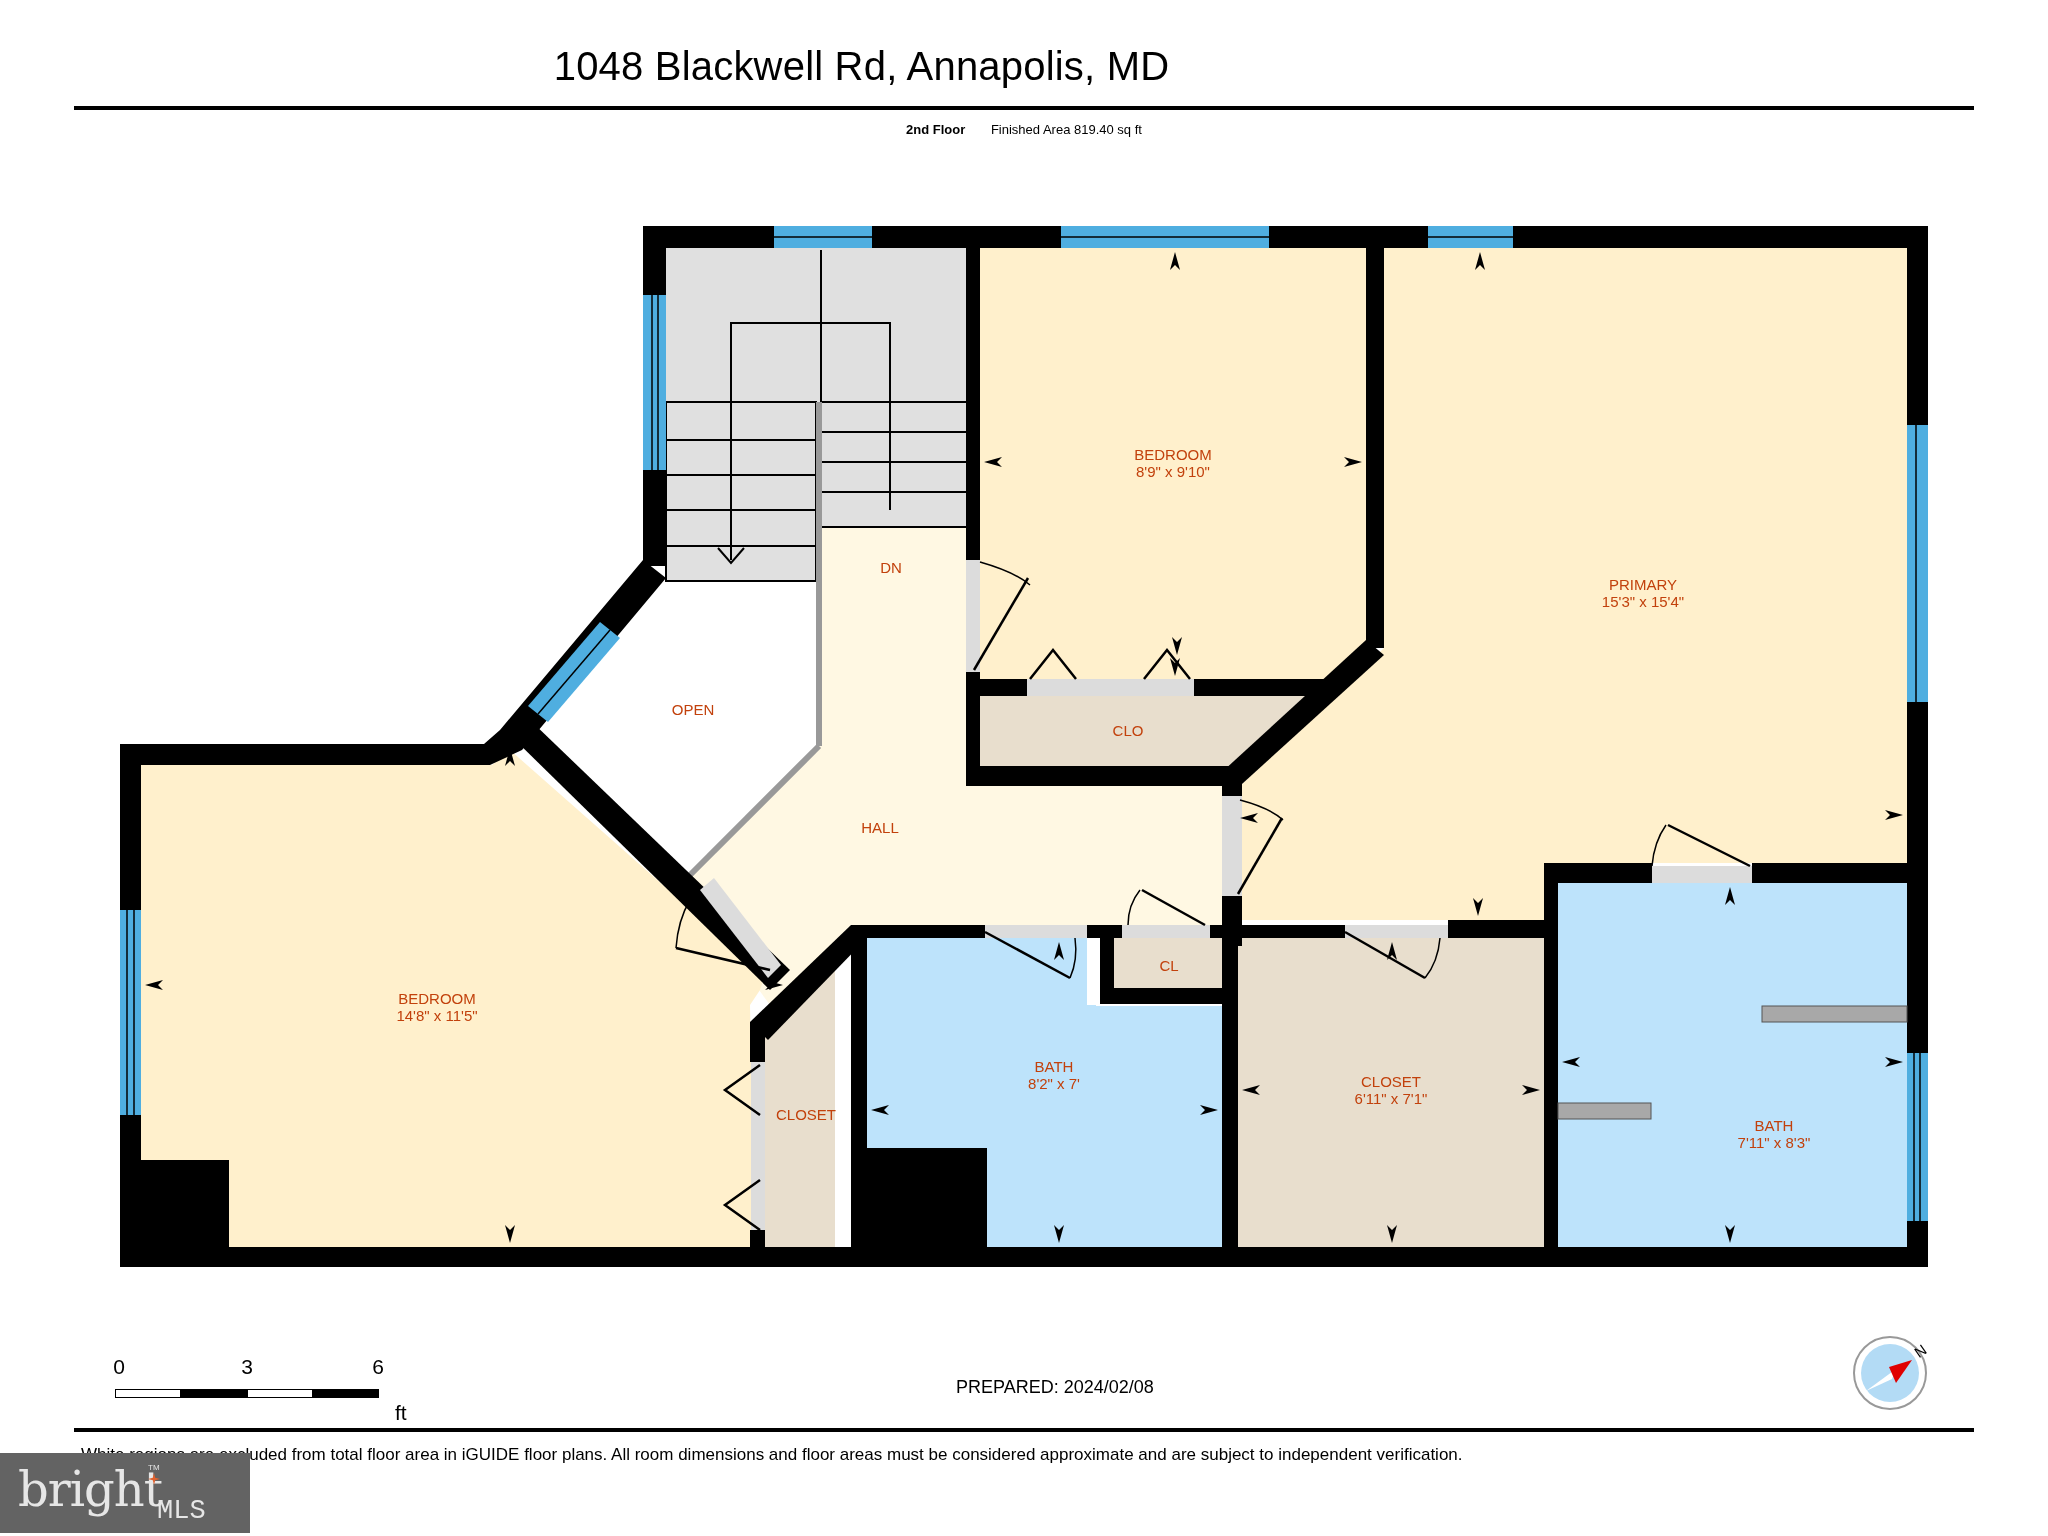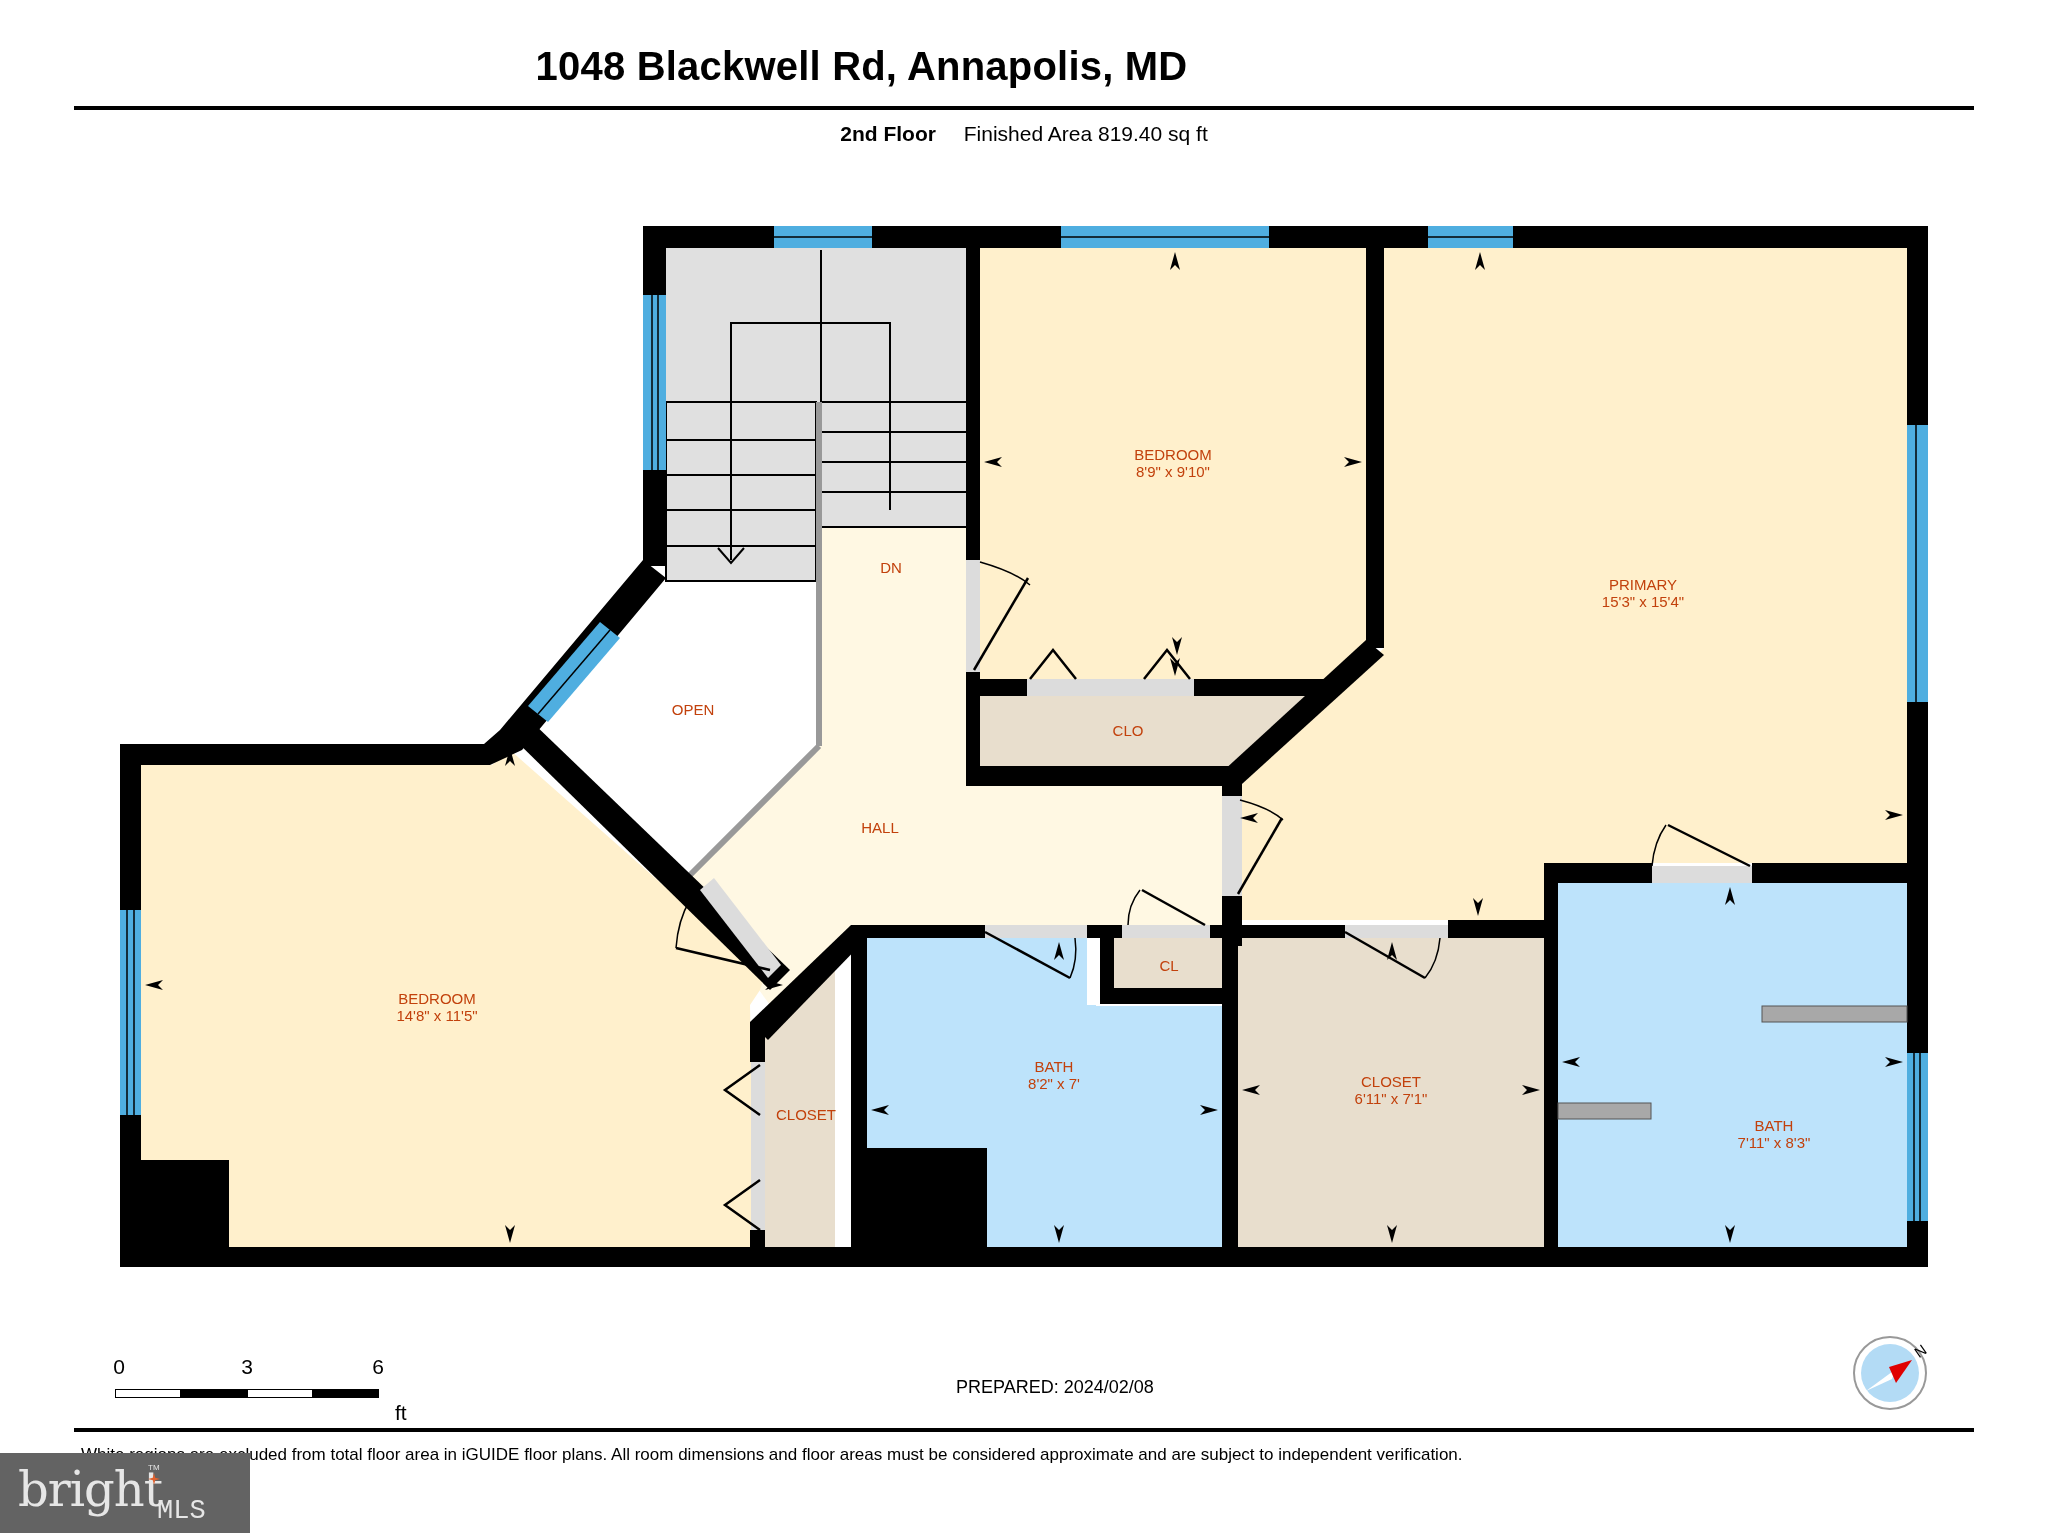--- a/index.html
+++ b/index.html
@@ -1,19 +1,19 @@
 <!DOCTYPE html>
 <html><head>
 <meta charset="utf-8">
 <style>
   html, body { margin: 0; padding: 0; background: #ffffff; }
   body { width: 2048px; height: 1536px; position: relative; overflow: hidden; font-family: "Liberation Sans", sans-serif; color: #000; }
-  .title { position: absolute; left: 0; width: 1723px; top: 44px; text-align: center; font-size: 40px; font-weight: bold; letter-spacing: 0.2px; }
+  .title { position: absolute; left: 0; width: 1723px; top: 44px; text-align: center; font-size: 40px; font-weight: normal; letter-spacing: 0.2px; }
   .rule { position: absolute; left: 74px; width: 1900px; height: 4px; background: #000; }
-  .subtitle { position: absolute; left: 0; width: 2048px; top: 122px; text-align: center; font-size: 21px; }
+  .subtitle { position: absolute; left: 0; width: 2048px; top: 122px; text-align: center; font-size: 13px; }
   .subtitle .floor { font-weight: bold; margin-right: 22px; }
   #plan { position: absolute; left: 0; top: 0; }
   .room-label { position: absolute; transform: translate(-50%, -50%); text-align: center; font-size: 15px; line-height: 17px; color: #c2410c; white-space: nowrap; }
   .scale { position: absolute; left: 115px; top: 1355px; }
   .scale .num { position: absolute; top: 0; font-size: 21px; transform: translateX(-50%); }
   .scale .bar { position: absolute; top: 34px; height: 9px; border: 1px solid #000; box-sizing: border-box; }
   .scale .unit { position: absolute; left: 280px; top: 46px; font-size: 21px; }
   .prepared { position: absolute; left: 924px; top: 1377px; font-size: 18px; margin-left: 32px; }
   .disclaimer { position: absolute; left: 81px; top: 1445px; font-size: 17px; white-space: nowrap; }
   .logo { position: absolute; left: 0; top: 1453px; width: 250px; height: 80px; background: #636363; }

